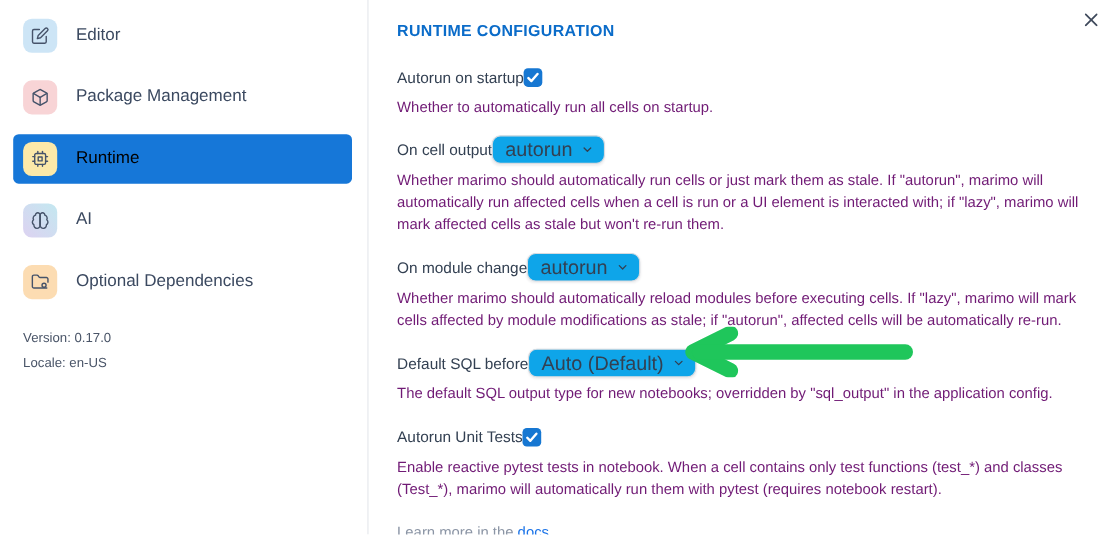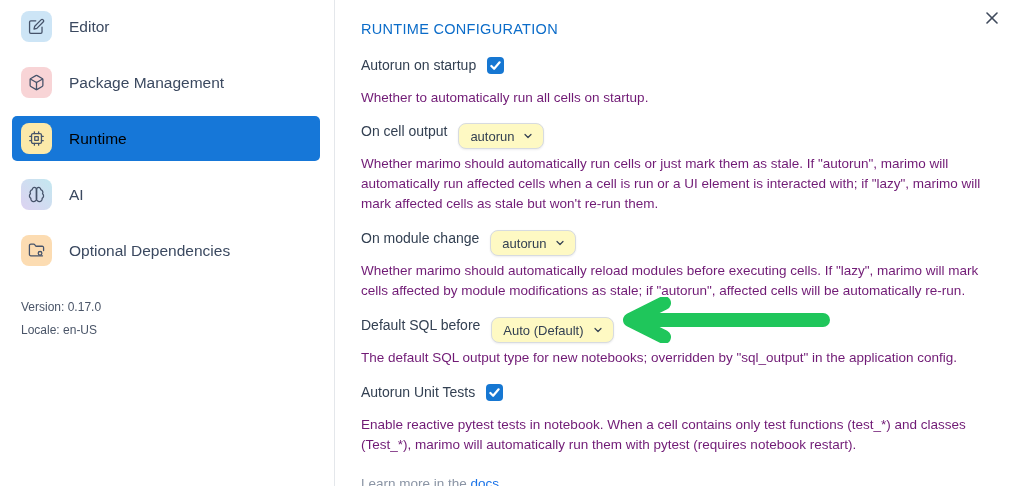--- a/index.html
+++ b/index.html
@@ -13,21 +13,21 @@
 
   
   .sidebar {
     width: 335px;
     min-width: 335px;
     border-right: 1px solid #e4e7eb;
     padding-top: 4px;
     display: flex;
     flex-direction: column;
   }
-  .side-row { height: 56px; display: flex; align-items: flex-start; }
+  .side-row { height: 56px; display: flex; align-items: center; }
   .side-pill {
     display: flex; align-items: center;
     flex: 1; height: 45px;
     margin: 0 14px 0 12px;
     padding-left: 9px;
     border-radius: 5px;
     gap: 17px;
     cursor: pointer;
   }
   .side-pill.active { background: #1677d8; }
@@ -58,53 +58,53 @@
   }
   .close-btn {
     position: absolute; top: 8px; right: 12px;
     width: 20px; height: 20px;
     display: flex; align-items: center; justify-content: center;
     background: none; border: none; cursor: pointer;
   }
   .close-btn svg { width: 12px; height: 12px; stroke: #3f4a5c; stroke-width: 1.6; stroke-linecap: round; }
   .panel-title {
     font-size: 14.5px;
-    font-weight: 400;
+    font-weight: 700;
     letter-spacing: 0.3px;
     color: #0b6cc9;
     margin-bottom: 20px;
   }
   .section { margin-bottom: 16px; }
   .section.cb { margin-bottom: 15px; }
-  .field-row { display: flex; gap: 11px; min-height: 26px; }
+  .field-row { display: flex; align-items: center; gap: 0; min-height: 26px; }
   .field-label { font-size: 14px; color: #334052; }
   .desc {
     margin-top: 5px;
     font-size: 13.5px;
     line-height: 20px;
     color: #701a75;
     max-width: 634px;
   }
   .checkbox {
     width: 17px; height: 17px;
     background: #1677d2;
     border-radius: 4px;
     display: flex; align-items: center; justify-content: center;
     cursor: pointer; flex: none;
   }
   .checkbox svg { width: 11px; height: 11px; stroke: #fff; stroke-width: 2.4; fill: none; stroke-linecap: round; stroke-linejoin: round; }
   .select-box {
     display: inline-flex; align-items: center; gap: 8px;
     height: 26px;
     padding: 0 9px 0 11px;
-    background: #fef9c3;
+    background: #0ea5e9;
     border: 1px solid #d7dbe0;
     border-radius: 8px;
     box-shadow: 0 1px 2px rgba(20,30,50,.08);
-    font-size: 13px; color: #334052;
+    font-size: 18px; color: #334052;
     cursor: pointer;
   }
   .select-box svg { width: 12px; height: 12px; stroke: #334052; stroke-width: 2.4; fill: none; stroke-linecap: round; stroke-linejoin: round; }
   .learn-more { margin-top: 21px; font-size: 13.5px; color: #8b95a5; }
   .learn-more a { color: #1a73e8; text-decoration: none; cursor: pointer; }
 
   .green-arrow {
     position: absolute;
     left: 285px; top: 297px;
     width: 214px; height: 46px;

